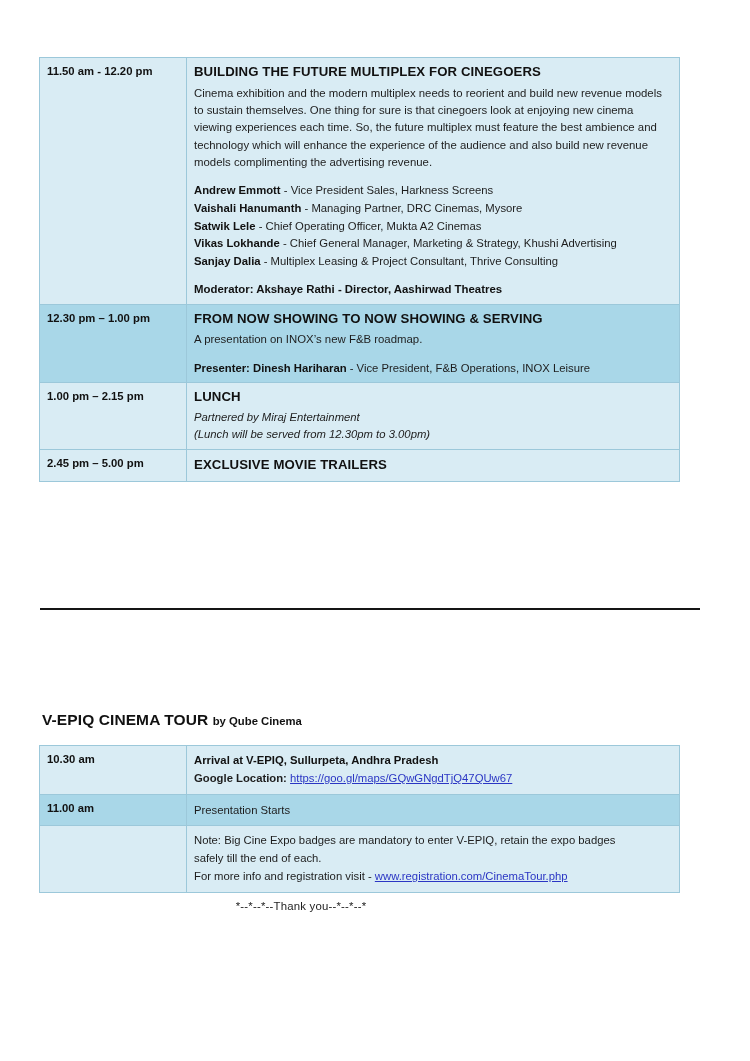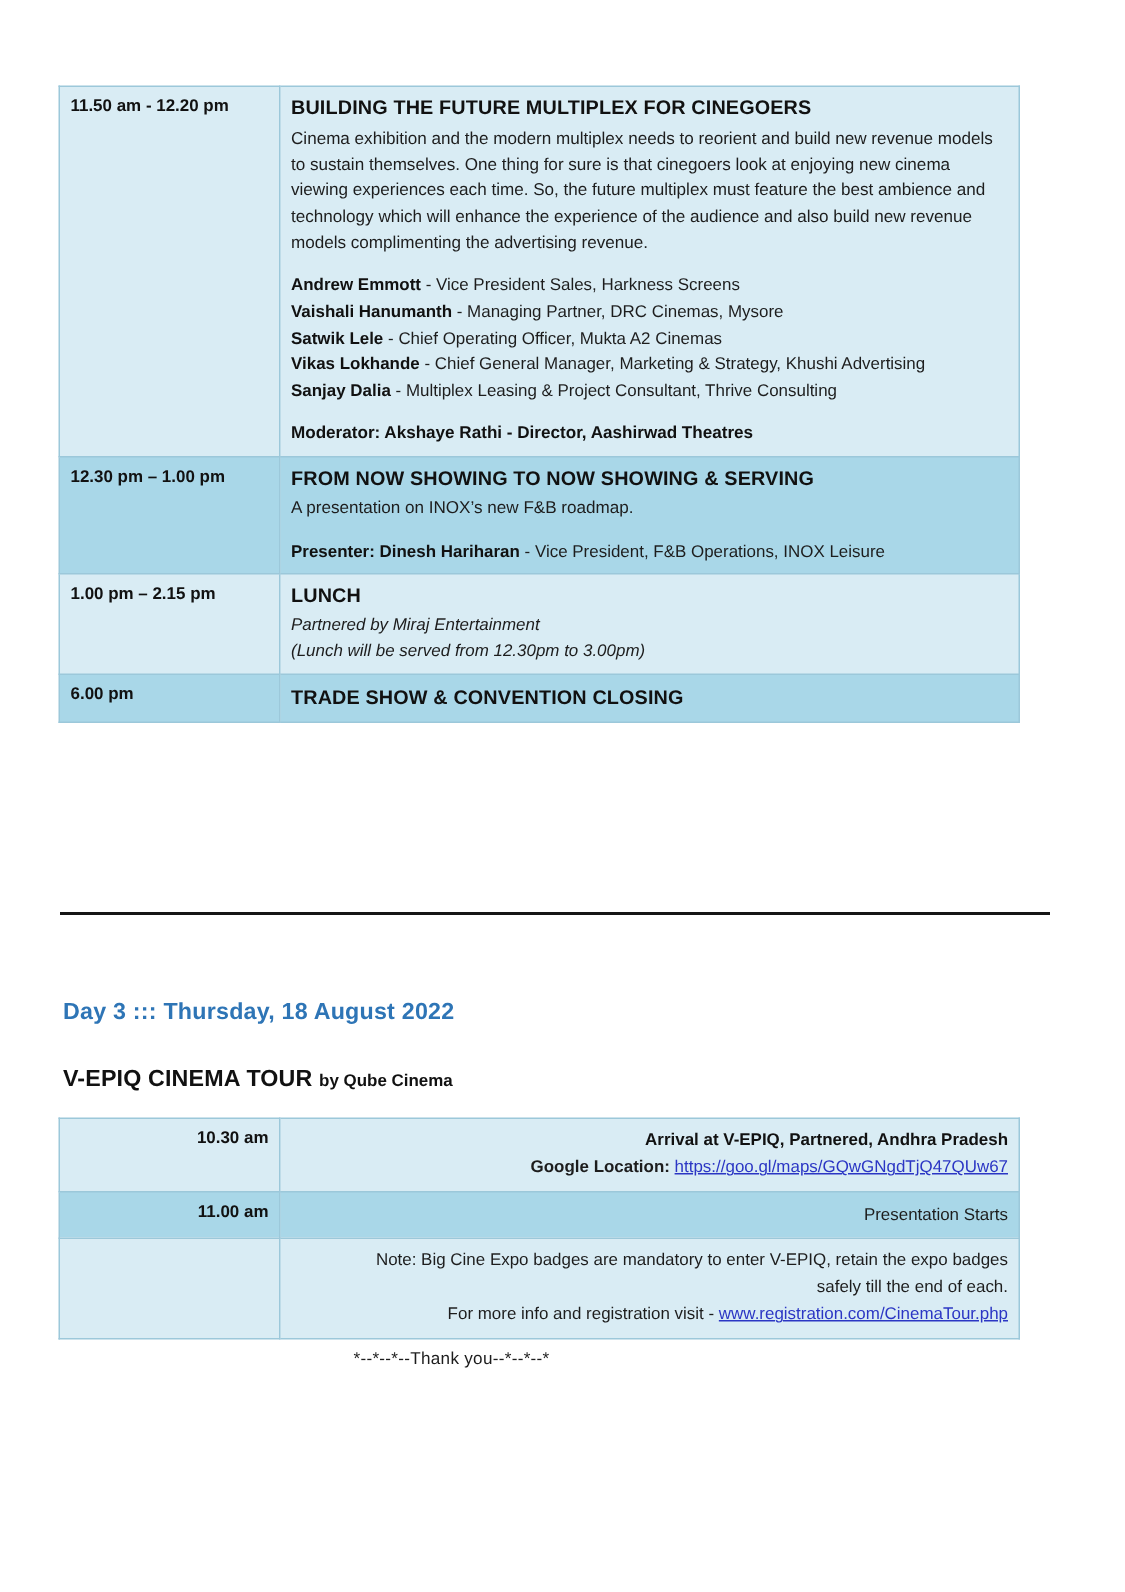--- a/index.html
+++ b/index.html
@@ -36,21 +36,21 @@
   }
   .sched td.body { font-size: 11.3px; margin-left: 19px; }
 
   .row-dark  td { background: #a9d7e8; }
   .row-light td { background: #d9ecf4; }
 
   
   #table-day2 { left: 39px; top: 57px; width: 641px; }
 
   
-  #table-day3 { left: 39px; top: 745px; width: 641px; text-align: right; }
+  #table-day3 { left: 39px; top: 745px; width: 641px; }
 
   .sess-title {
     font-size: 13.2px;
     font-weight: bold;
     letter-spacing: .1px;
     margin: 0 0 3px 0;
     color: #111;
   }
   .para { margin: 0; font-size: 11.4px; line-height: 1.52; color: #1d1d1d; }
   .gap { height: 11px; }
@@ -161,41 +161,40 @@
       <tr class="row-light">
         <td class="time">1.00 pm – 2.15 pm</td>
         <td class="body">
           <div class="sess-title">LUNCH</div>
           <div class="ital">Partnered by Miraj Entertainment</div>
           <div class="ital">(Lunch will be served from 12.30pm to 3.00pm)</div>
         </td>
       </tr>
 
 
-
-      <tr class="row-dark oneline">
-        <td class="time">6.00 pm</td>
-        <td class="body">
-          <div class="sess-title">TRADE SHOW &amp; CONVENTION CLOSING</div>
-        </td>
-      </tr>
+      <tr class="row-light oneline">
+        <td class="time">2.45 pm – 5.00 pm</td>
+        <td class="body">
+          <div class="sess-title">EXCLUSIVE MOVIE TRAILERS</div>
+        </td>
+      </tr>
+
     </tbody>
   </table>
 
   <div class="rule"></div>
 
-  <div class="day-heading">Day 3 ::: Thursday, 18 August 2022</div>
   <div class="tour-heading"><span>V-EPIQ CINEMA TOUR</span> <span class="sub">by Qube Cinema</span></div>
 
   <table class="sched" id="table-day3">
     <tbody>
       <tr class="row-light">
         <td class="time">10.30 am</td>
         <td class="body">
-          <div class="note-line" style="font-weight:bold;color:#111;">Arrival at V-EPIQ, Partnered, Andhra Pradesh</div>
+          <div class="note-line" style="font-weight:bold;color:#111;">Arrival at V-EPIQ, Sullurpeta, Andhra Pradesh</div>
           <div class="note-line"><b>Google Location:</b> <a class="doclink" href="#">https://goo.gl/maps/GQwGNgdTjQ47QUw67</a></div>
         </td>
       </tr>
 
       <tr class="row-dark oneline">
         <td class="time">11.00 am</td>
         <td class="body">
           <div class="note-line">Presentation Starts</div>
         </td>
       </tr>

